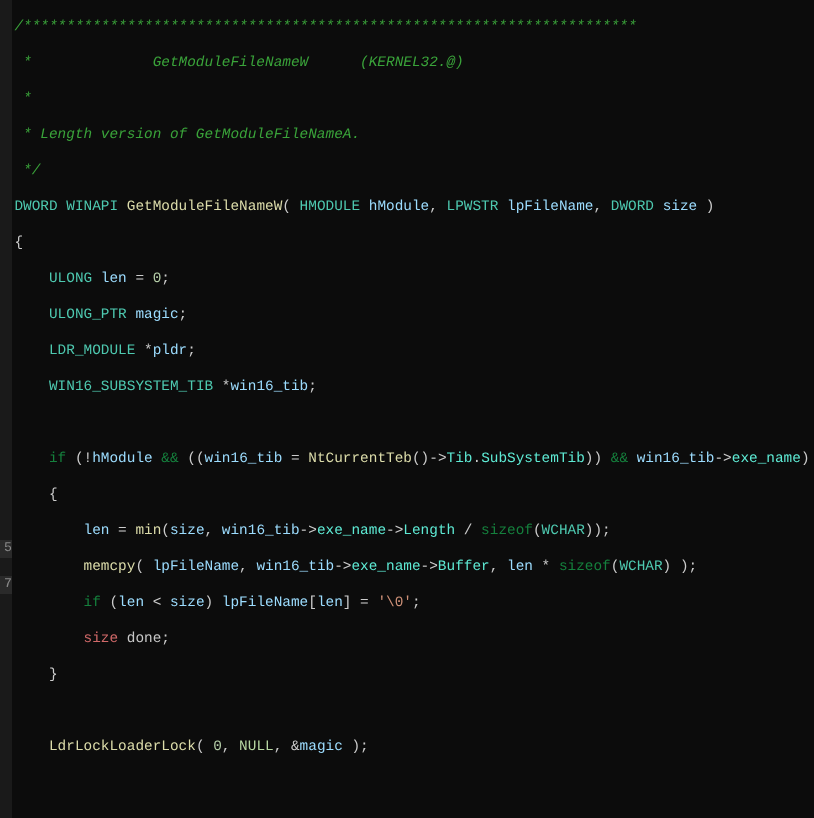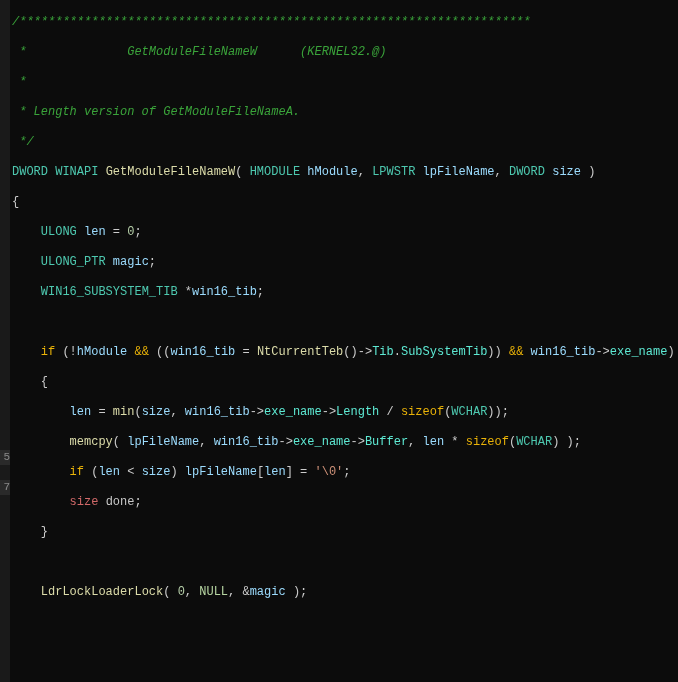--- a/index.html
+++ b/index.html
@@ -32,21 +32,21 @@
 }
 .code {
   position: absolute;
   left: 12px;
   top: 0;
   white-space: pre;
   color: #ccc;
 }
 .line { display: block; height: 15px; }
 .cm { color: #3aa33a; font-style: italic; }
-.kw { color: #eab308; }
+.kw { color: #15803d; }
 .ty { color: #4ec9b0; }
 .fn { color: #dcdcaa; }
 .va { color: #9cdcfe; }
 .mb { color: #5eead4; }
 .pn { color: #ccc; }
 .nu { color: #b5cea8; }
 .st { color: #ce9178; }
 .de { color: #d16969; }
 .lb { color: #c8c8c8; }
 .br { color: #ccc; }
@@ -63,20 +63,21 @@
 <div class="code">
 <span class="line"><span class="cm">/***********************************************************************</span></span>
 <span class="line"><span class="cm"> *              </span><span class="cm">GetModuleFileNameW</span><span class="cm">      (KERNEL32.@)</span></span>
 <span class="line"><span class="cm"> *</span></span>
 <span class="line"><span class="cm"> * Length version of GetModuleFileNameA.</span></span>
 <span class="line"><span class="cm"> */</span></span>
 <span class="line"><span class="ty">DWORD</span><span class="pn"> </span><span class="ty">WINAPI</span><span class="pn"> </span><span class="fn">GetModuleFileNameW</span><span class="pn">( </span><span class="ty">HMODULE</span><span class="pn"> </span><span class="va">hModule</span><span class="pn">, </span><span class="ty">LPWSTR</span><span class="pn"> </span><span class="va">lpFileName</span><span class="pn">, </span><span class="ty">DWORD</span><span class="pn"> </span><span class="va">size</span><span class="pn"> )</span></span>
 <span class="line"><span class="br">{</span></span>
 <span class="line">    <span class="ty">ULONG</span><span class="pn"> </span><span class="va">len</span><span class="pn"> = </span><span class="nu">0</span><span class="pn">;</span></span>
 <span class="line">    <span class="ty">ULONG_PTR</span><span class="pn"> </span><span class="va">magic</span><span class="pn">;</span></span>
+<span class="line">    <span class="ty">LDR_MODULE</span><span class="pn"> *</span><span class="va">pldr</span><span class="pn">;</span></span>
 <span class="line">    <span class="ty">WIN16_SUBSYSTEM_TIB</span><span class="pn"> *</span><span class="va">win16_tib</span><span class="pn">;</span></span>
 <span class="line"></span>
 <span class="line">    <span class="kw">if</span><span class="pn"> (!</span><span class="va">hModule</span><span class="pn"> </span><span class="kw">&amp;&amp;</span><span class="pn"> ((</span><span class="va">win16_tib</span><span class="pn"> = </span><span class="fn">NtCurrentTeb</span><span class="pn">()-&gt;</span><span class="mb">Tib</span><span class="pn">.</span><span class="mb">SubSystemTib</span><span class="pn">)) </span><span class="kw">&amp;&amp;</span><span class="pn"> </span><span class="va">win16_tib</span><span class="pn">-&gt;</span><span class="mb">exe_name</span><span class="pn">)</span></span>
 <span class="line">    <span class="br">{</span></span>
 <span class="line">        <span class="va">len</span><span class="pn"> = </span><span class="fn">min</span><span class="pn">(</span><span class="va">size</span><span class="pn">, </span><span class="va">win16_tib</span><span class="pn">-&gt;</span><span class="mb">exe_name</span><span class="pn">-&gt;</span><span class="mb">Length</span><span class="pn"> / </span><span class="kw">sizeof</span><span class="pn">(</span><span class="ty">WCHAR</span><span class="pn">));</span></span>
 <span class="line">        <span class="fn">memcpy</span><span class="pn">( </span><span class="va">lpFileName</span><span class="pn">, </span><span class="va">win16_tib</span><span class="pn">-&gt;</span><span class="mb">exe_name</span><span class="pn">-&gt;</span><span class="mb">Buffer</span><span class="pn">, </span><span class="va">len</span><span class="pn"> * </span><span class="kw">sizeof</span><span class="pn">(</span><span class="ty">WCHAR</span><span class="pn">) );</span></span>
 <span class="line">        <span class="kw">if</span><span class="pn"> (</span><span class="va">len</span><span class="pn"> &lt; </span><span class="va">size</span><span class="pn">) </span><span class="va">lpFileName</span><span class="pn">[</span><span class="va">len</span><span class="pn">] = </span><span class="st">'\0'</span><span class="pn">;</span></span>
 <span class="line">        <span class="de">size</span><span class="pn"> </span><span class="lb">done</span><span class="pn">;</span></span>
 <span class="line">    <span class="br">}</span></span>
 <span class="line"></span>

